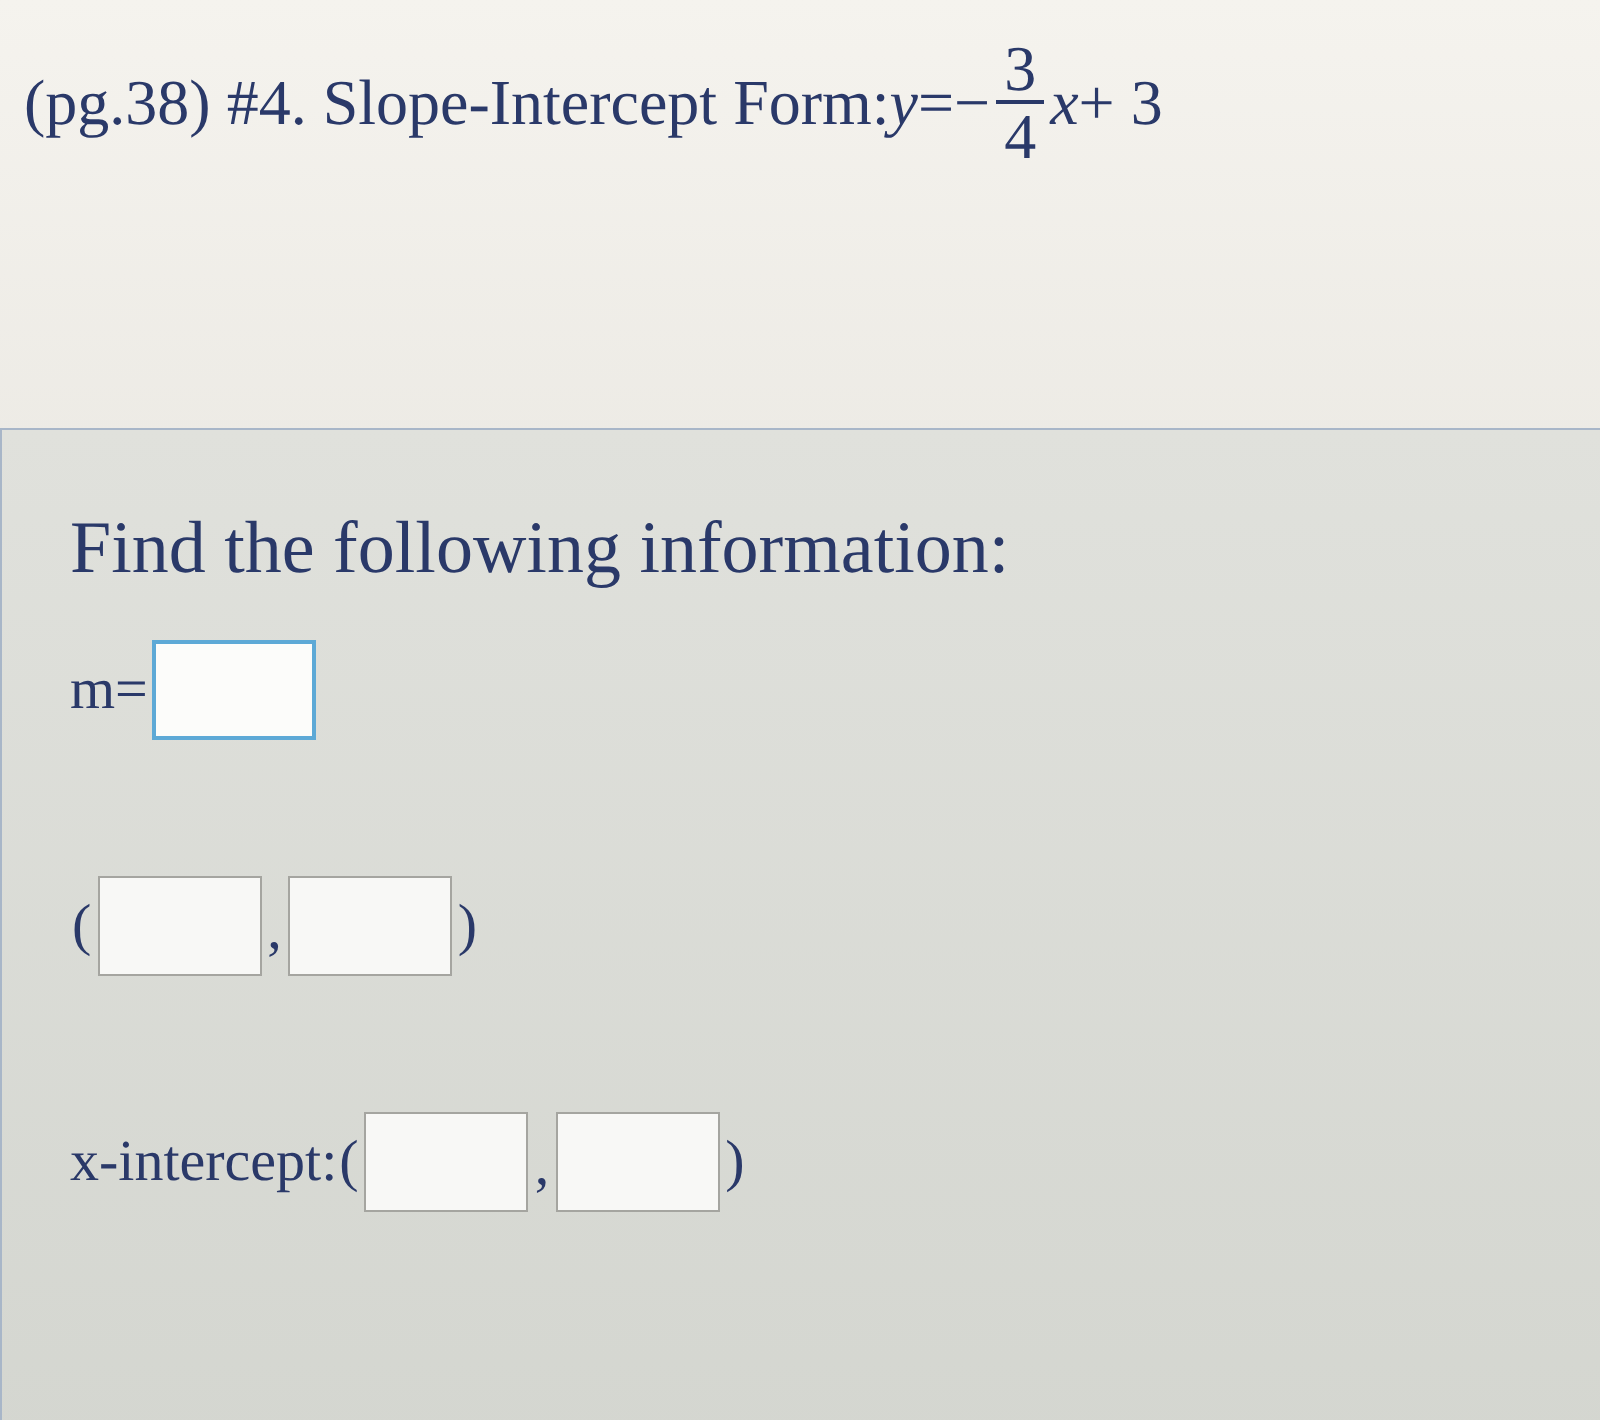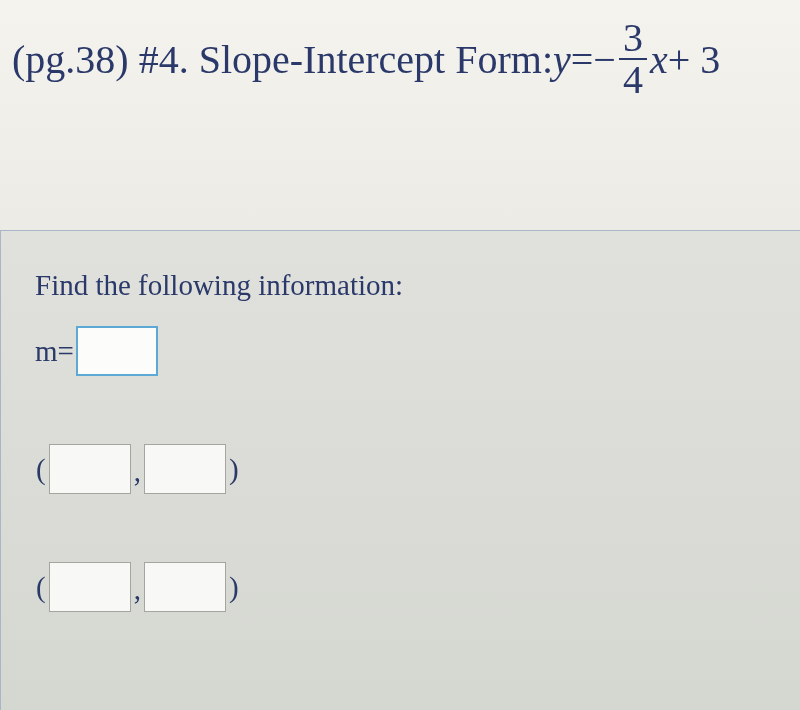--- a/index.html
+++ b/index.html
@@ -11,21 +11,21 @@
       width: 800px;
       height: 710px;
       font-family: Georgia, 'Times New Roman', serif;
       background: linear-gradient(180deg, #f5f3ee 0%, #e8e6e0 50%, #dcdad3 100%);
       overflow: hidden;
     }
     .header-area {
       padding: 18px 12px 0 12px;
     }
     .problem-line {
-      font-size: 40px;
+      font-size: 32px;
       color: #2a3969;
       display: flex;
       align-items: center;
       white-space: nowrap;
     }
     .math-serif {
       font-family: 'Times New Roman', serif;
       font-style: italic;
     }
     .fraction {
@@ -47,21 +47,21 @@
     .answer-panel {
       margin-top: 130px;
       border: 1px solid #a8b6c8;
       border-right: none;
       border-bottom: none;
       background: linear-gradient(180deg, #e0e1dc 0%, #d4d6d0 100%);
       padding: 38px 34px 60px 34px;
       min-height: 510px;
     }
     .instruction {
-      font-size: 29px;
+      font-size: 37px;
       color: #2a3969;
       margin-bottom: 24px;
     }
     .field-row {
       margin-bottom: 68px;
       display: flex;
       align-items: center;
       font-size: 29px;
       color: #2a3969;
     }
@@ -123,19 +123,20 @@
 
   <div class="field-row">
     <span class="paren">(</span>
     <span class="input-box"></span>
     <span class="comma">,</span>
     <span class="input-box"></span>
     <span class="paren">)</span>
   </div>
 
   <div class="field-row">
+    <span class="label-text">x-intercept: </span>
     <span class="paren">(</span>
     <span class="input-box"></span>
     <span class="comma">,</span>
     <span class="input-box"></span>
     <span class="paren">)</span>
   </div>
 </div>
 
 </body></html>

